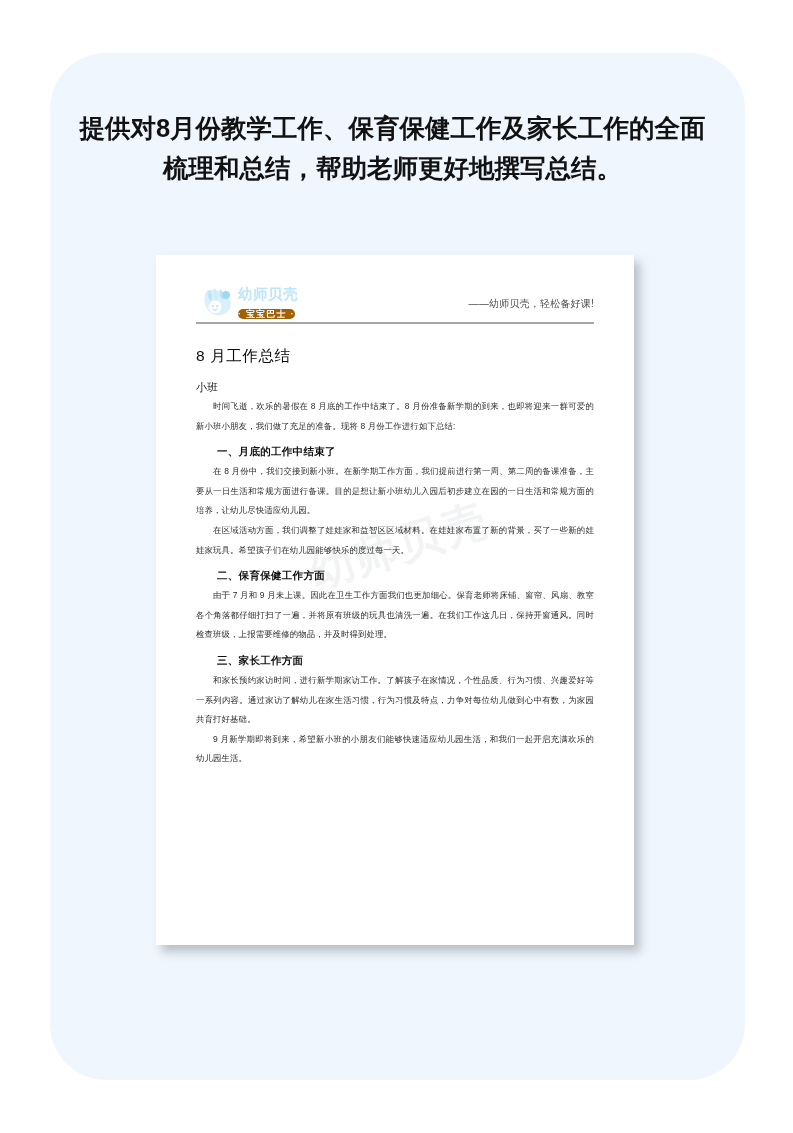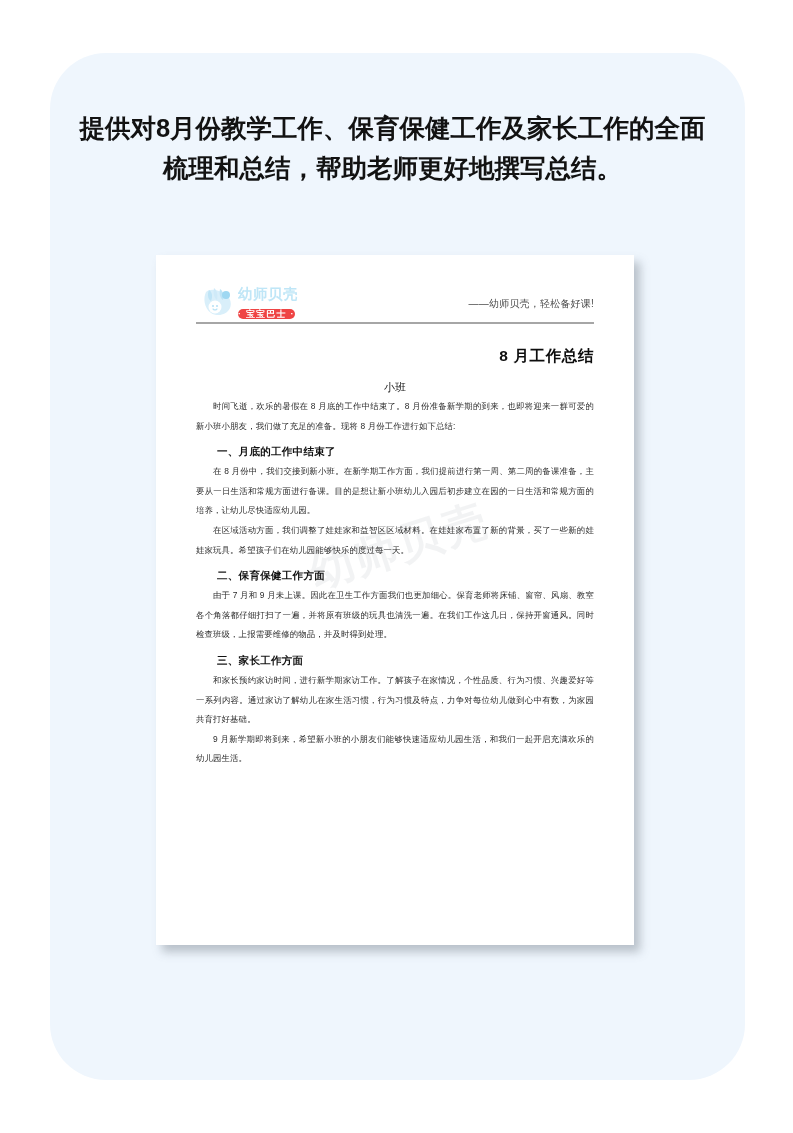--- a/index.html
+++ b/index.html
@@ -89,21 +89,21 @@
   .logo-name {
     font-size: 14.5px;
     font-weight: bold;
     color: #bfe6f7;
     letter-spacing: 0.5px;
     line-height: 17px;
     white-space: nowrap;
   }
   .logo-sub {
     margin-top: 19px;
-    background: #ef4444;
+    background: #a16207;
     border-radius: 7px;
     color: #ffffff;
     font-size: 9px;
     font-weight: bold;
     letter-spacing: 1.2px;
     line-height: 12px;
     height: 12px;
     width: 78px;
     text-align: center;
     white-space: nowrap;
@@ -121,29 +121,29 @@
 
   .header-rule {
     margin-top: 3px;
     height: 2px;
     background: #a6a6a6;
     width: 100%;
   }
 
   .doc-title {
     margin-top: 22px;
-    text-align: right;
+    text-align: left;
     font-size: 15.5px;
-    font-weight: bold;
+    font-weight: normal;
     color: #0d0d0d;
     letter-spacing: 0.6px;
   }
   .doc-subtitle {
     margin-top: 13px;
-    text-align: center;
+    text-align: left;
     font-size: 11px;
     color: #1a1a1a;
     font-weight: normal;
   }
 
   .doc-body {
     margin-top: 2px;
     position: relative;
     z-index: 2;
   }

